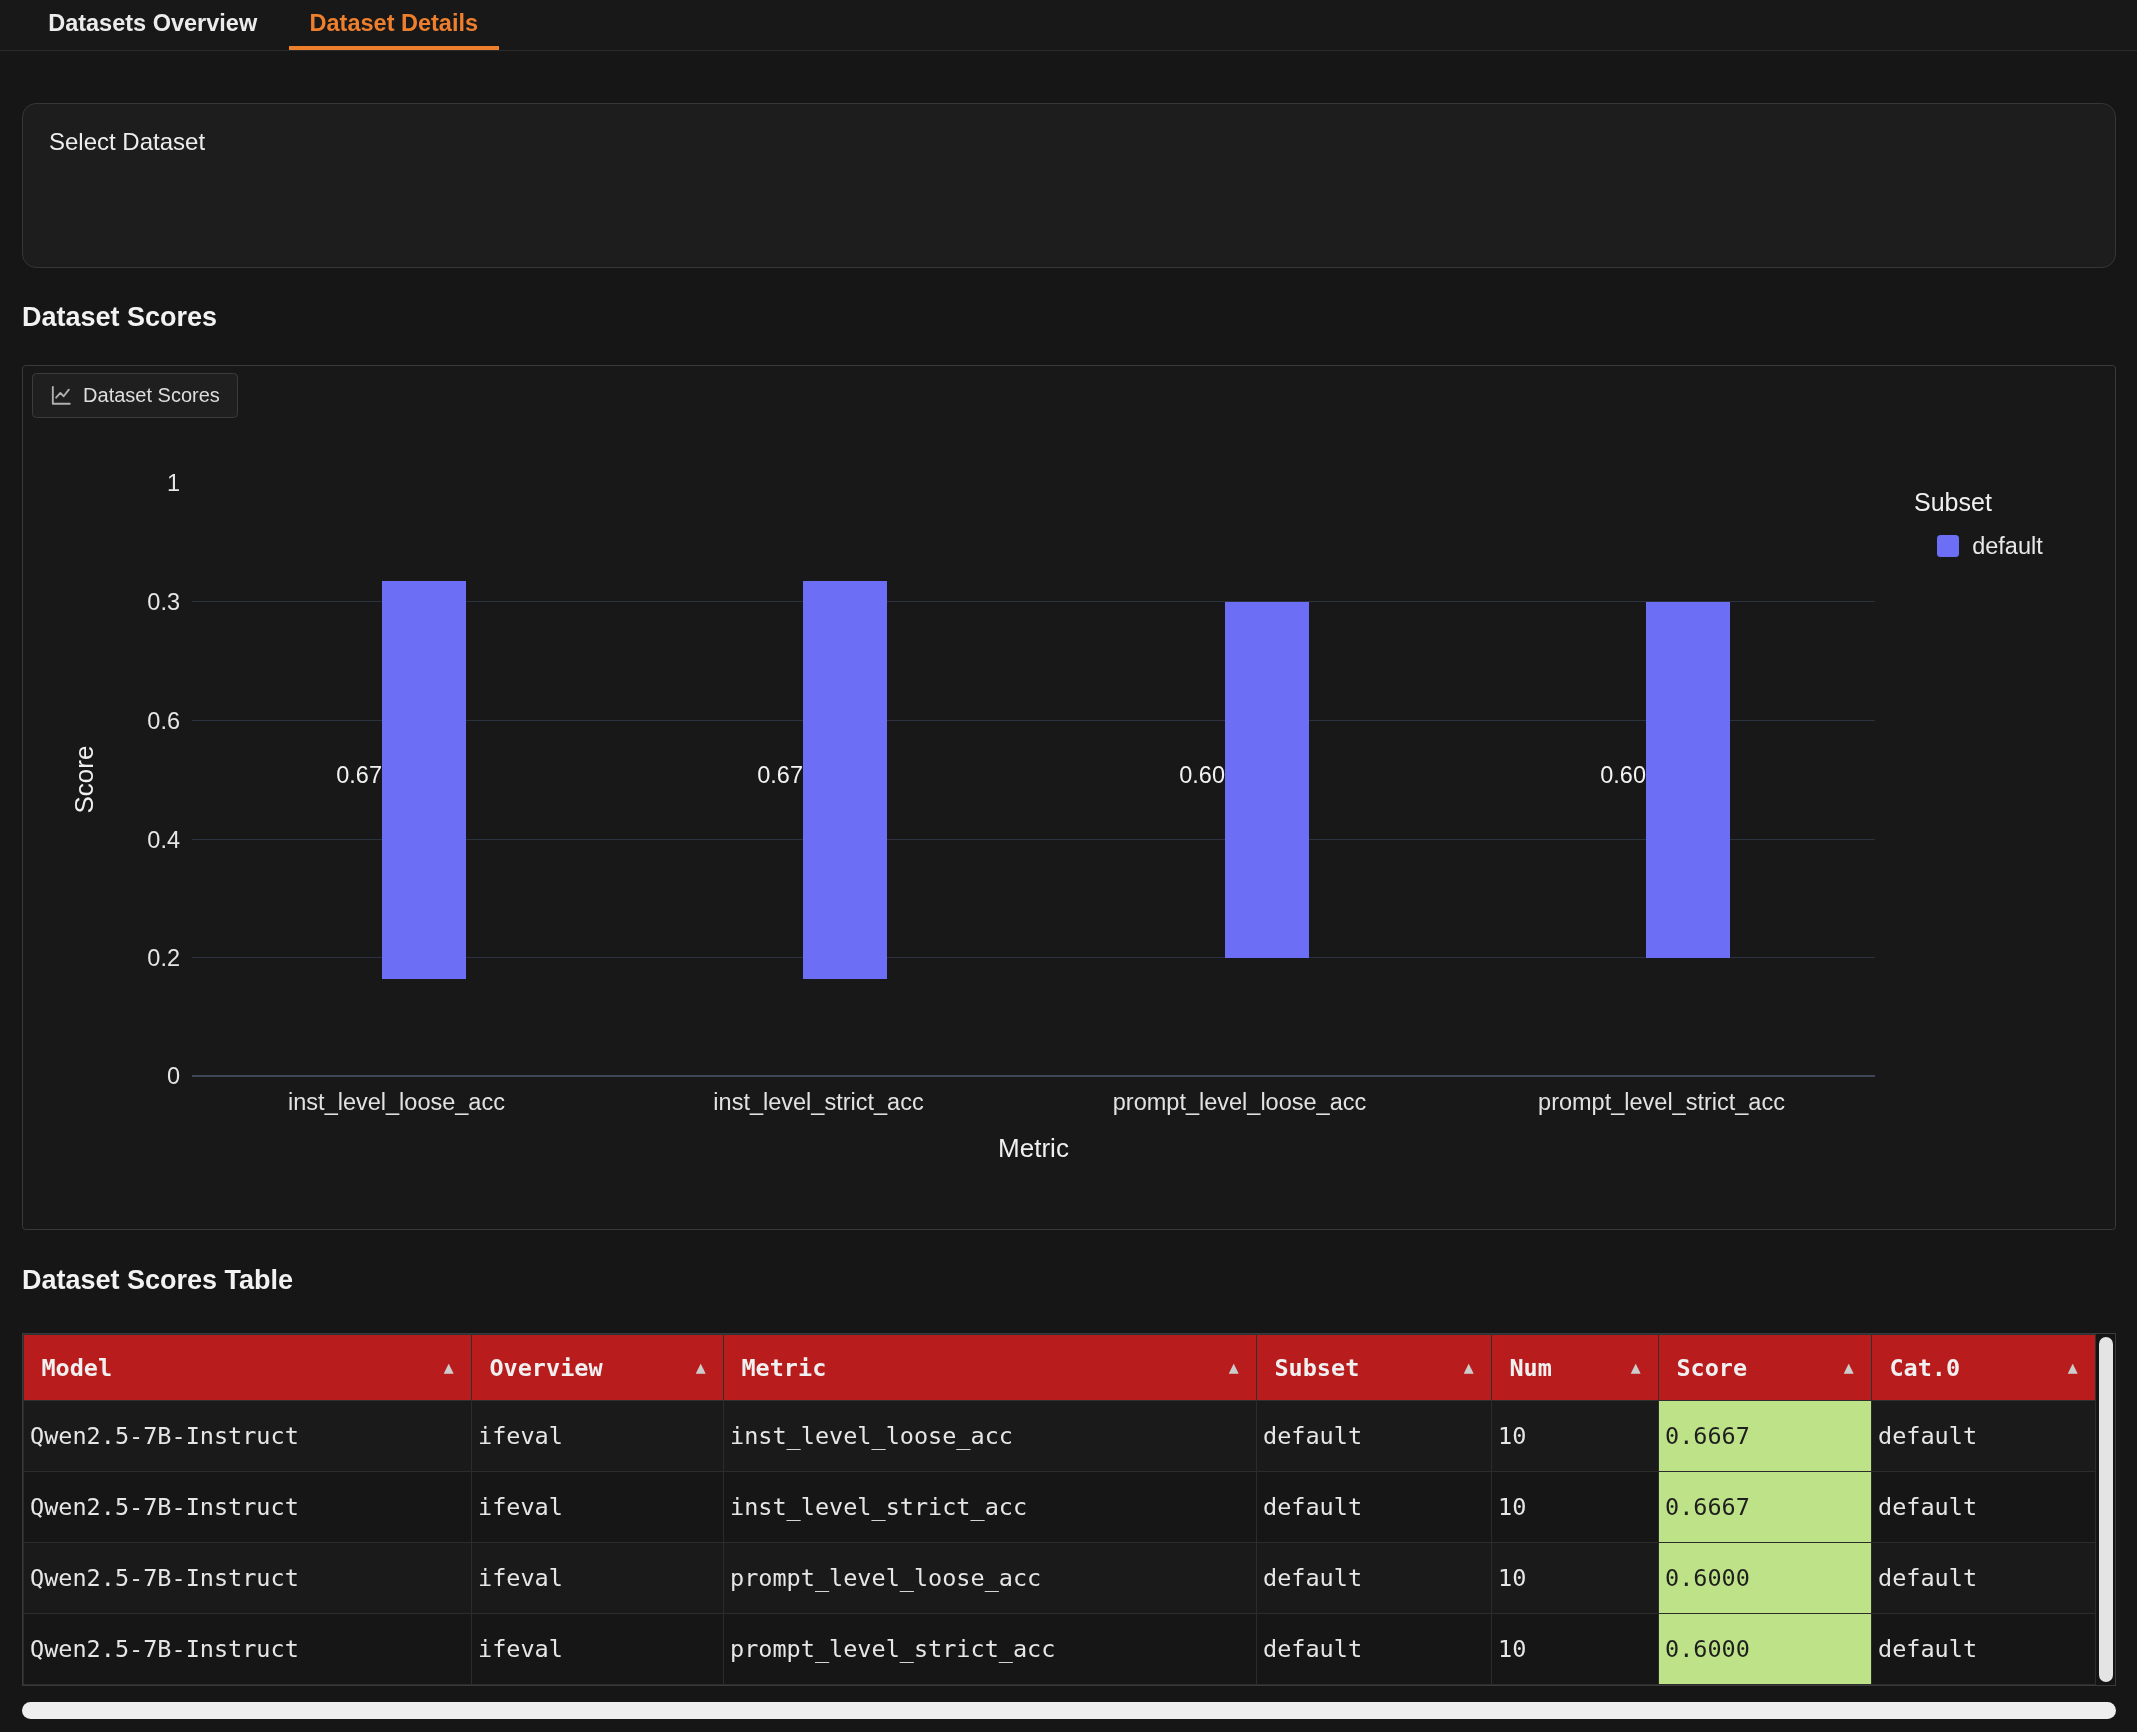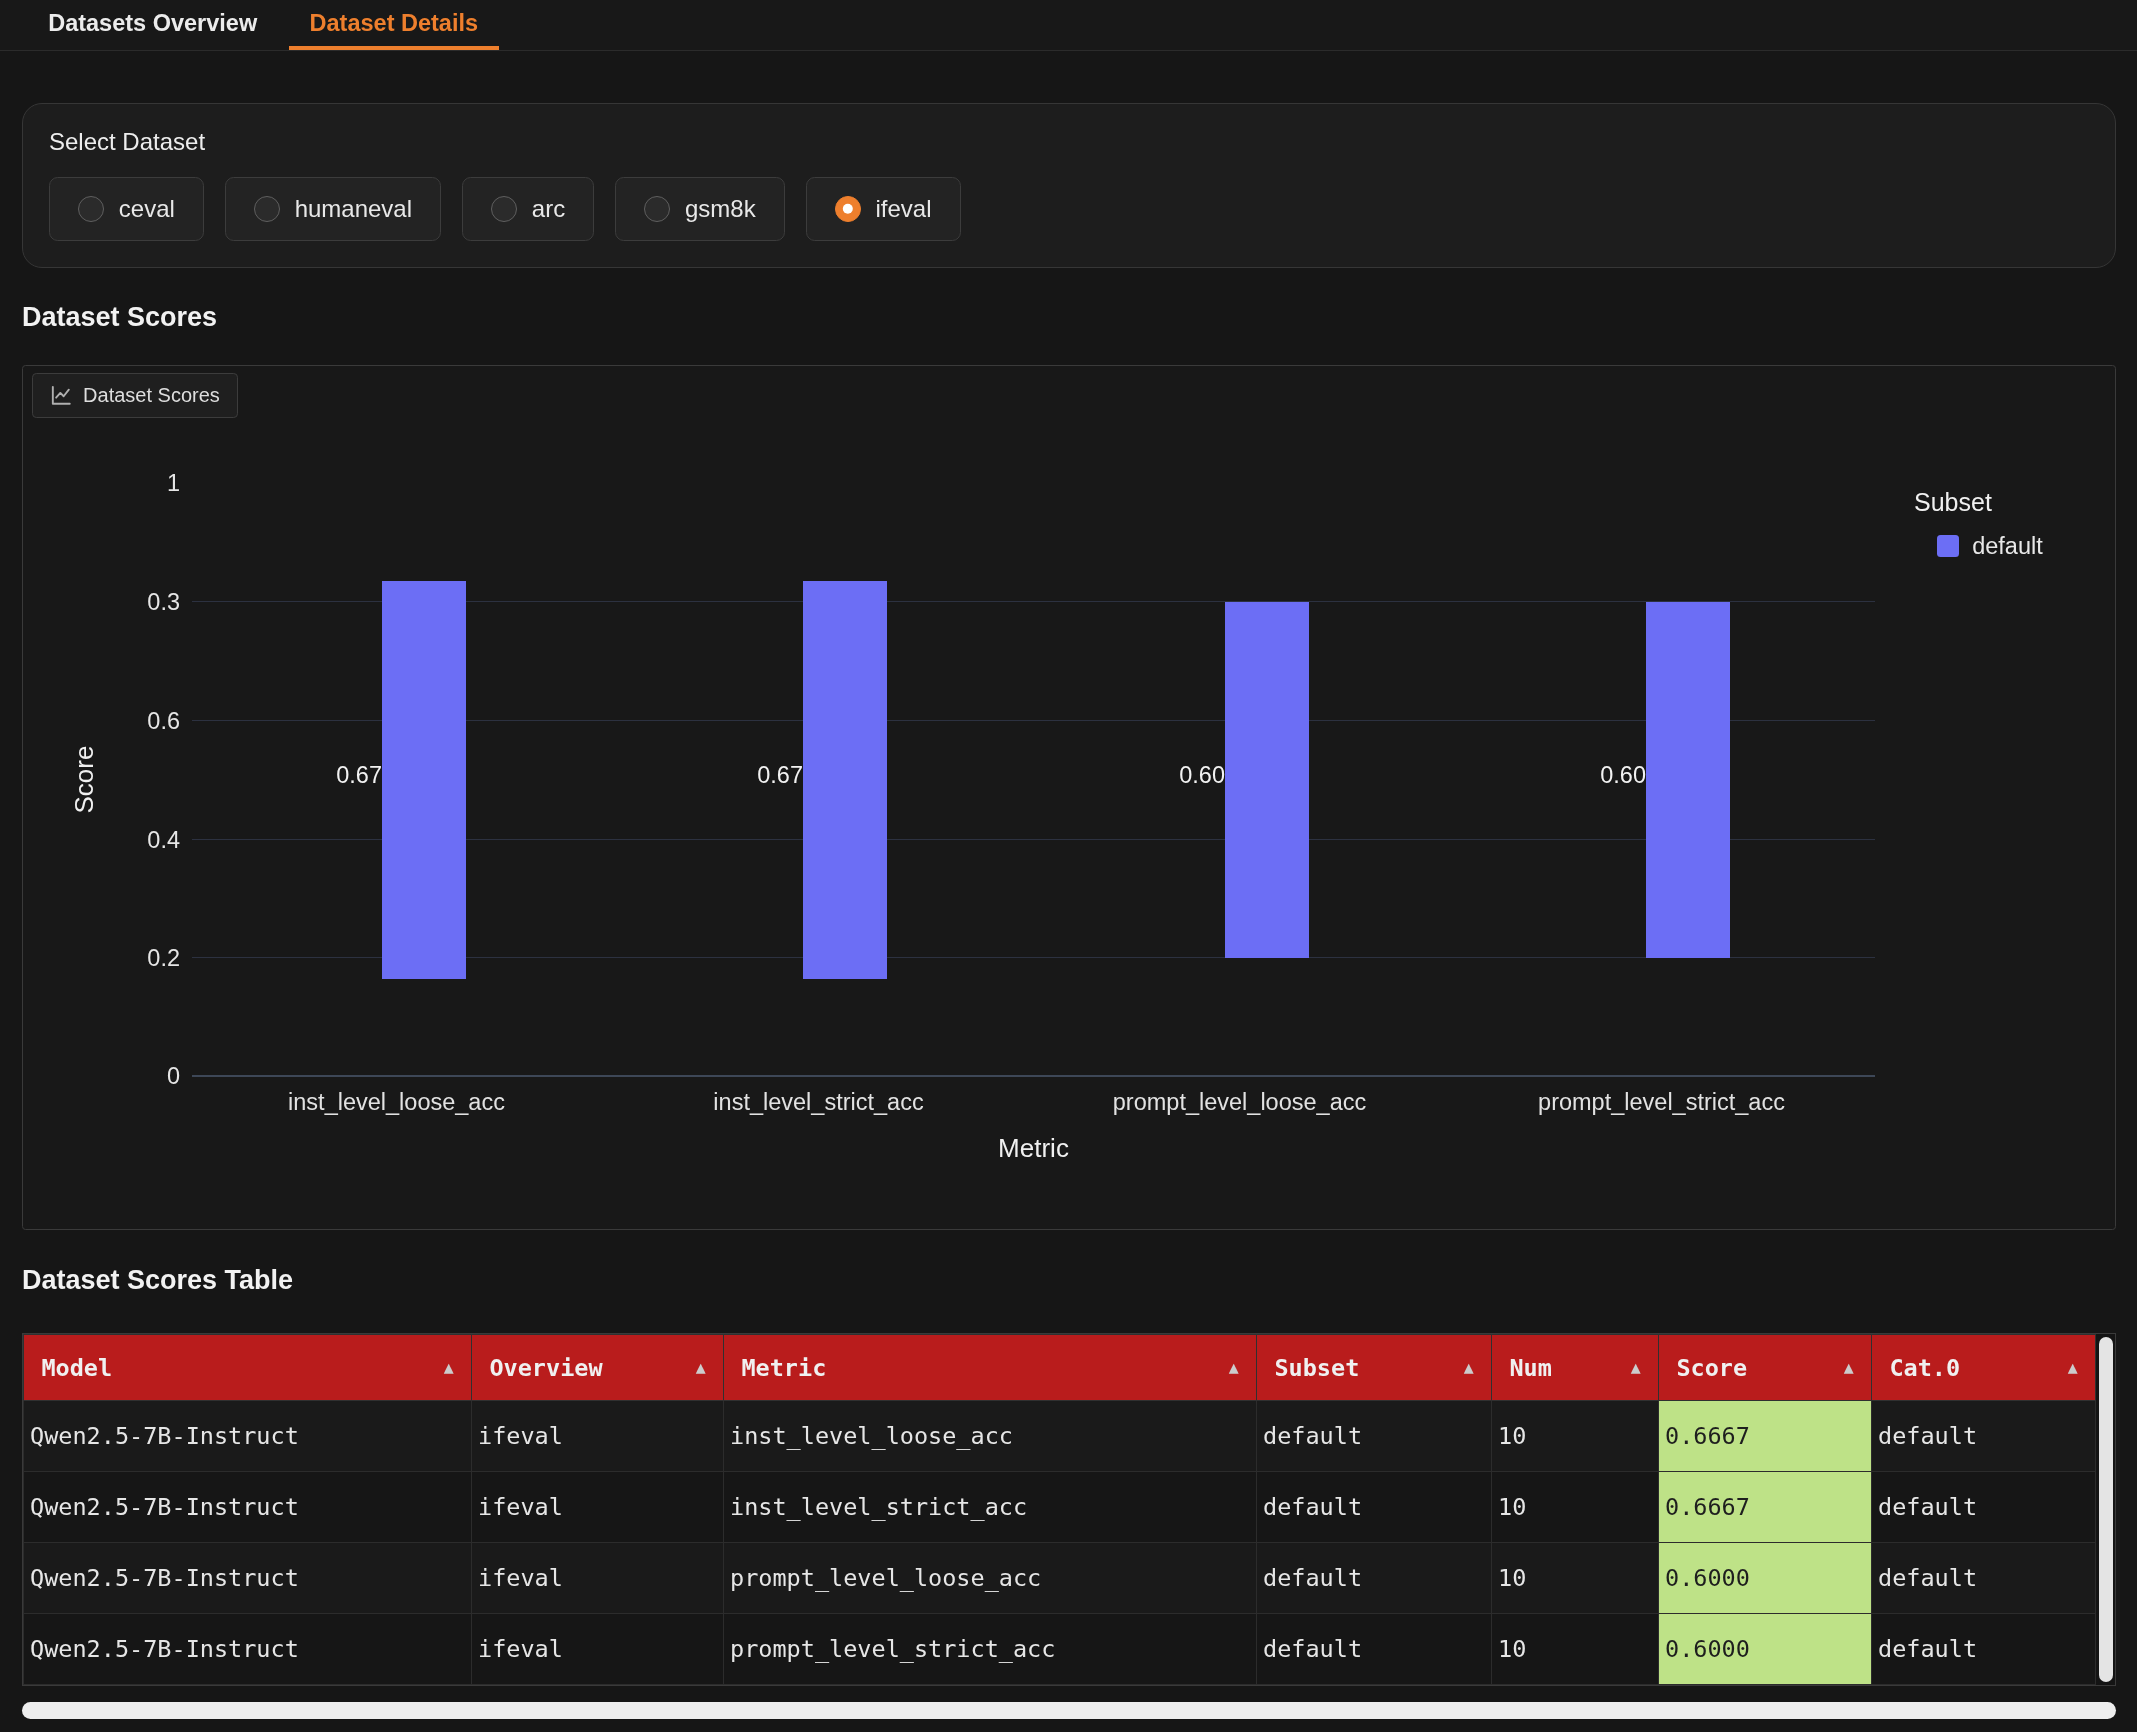--- a/index.html
+++ b/index.html
@@ -35,21 +35,21 @@
   }
   .tab.active { color: #ee7f2d; border-bottom-color: #ee7f2d; }
 
   
   .select-panel {
     position: absolute;
     left: 22px; top: 103px;
     width: 2094px; height: 165px;
     background: #1d1d1d;
     border: 0.9px solid #363636;
-    border-radius: 20px;
+    border-radius: 14px;
     padding: 24px 26px;
   }
   .select-title { font-size: 24px; color: #ededed; }
   .radio-row { display: flex; gap: 21px; margin-top: 21px; }
   .radio-btn {
     display: flex; align-items: center; gap: 14.8px;
     height: 64px; padding: 0 28px;
     background: #232323;
     border: 0.9px solid #3c3c3c;
     border-radius: 8.7px;
@@ -187,42 +187,20 @@
 </head>
 <body>
 
 <div class="tabbar">
   <div class="tab">Datasets Overview</div>
   <div class="tab active">Dataset Details</div>
 </div>
 
 <div class="select-panel">
   <div class="select-title">Select Dataset</div>
-  <div class="radio-row">
-    <div class="radio-btn">
-      <span class="radio-circle"></span>
-      <span>ceval</span>
-    </div>
-    <div class="radio-btn">
-      <span class="radio-circle"></span>
-      <span>humaneval</span>
-    </div>
-    <div class="radio-btn">
-      <span class="radio-circle"></span>
-      <span>arc</span>
-    </div>
-    <div class="radio-btn">
-      <span class="radio-circle"></span>
-      <span>gsm8k</span>
-    </div>
-    <div class="radio-btn selected">
-      <span class="radio-circle"></span>
-      <span>ifeval</span>
-    </div>
-  </div>
 </div>
 
 <div class="section-heading h-scores">Dataset Scores</div>
 
 <div class="chart-panel">
 
   <div class="chart-chip">
     <svg class="chip-icon" viewBox="0 0 24 24" fill="none" stroke="#b0b0b0" stroke-width="2" stroke-linecap="round" stroke-linejoin="round">
       <path d="M3 3v18h18"></path>
       <path d="M6.5 14.5l4.5-5 3.5 3.5 5.5-7"></path>

